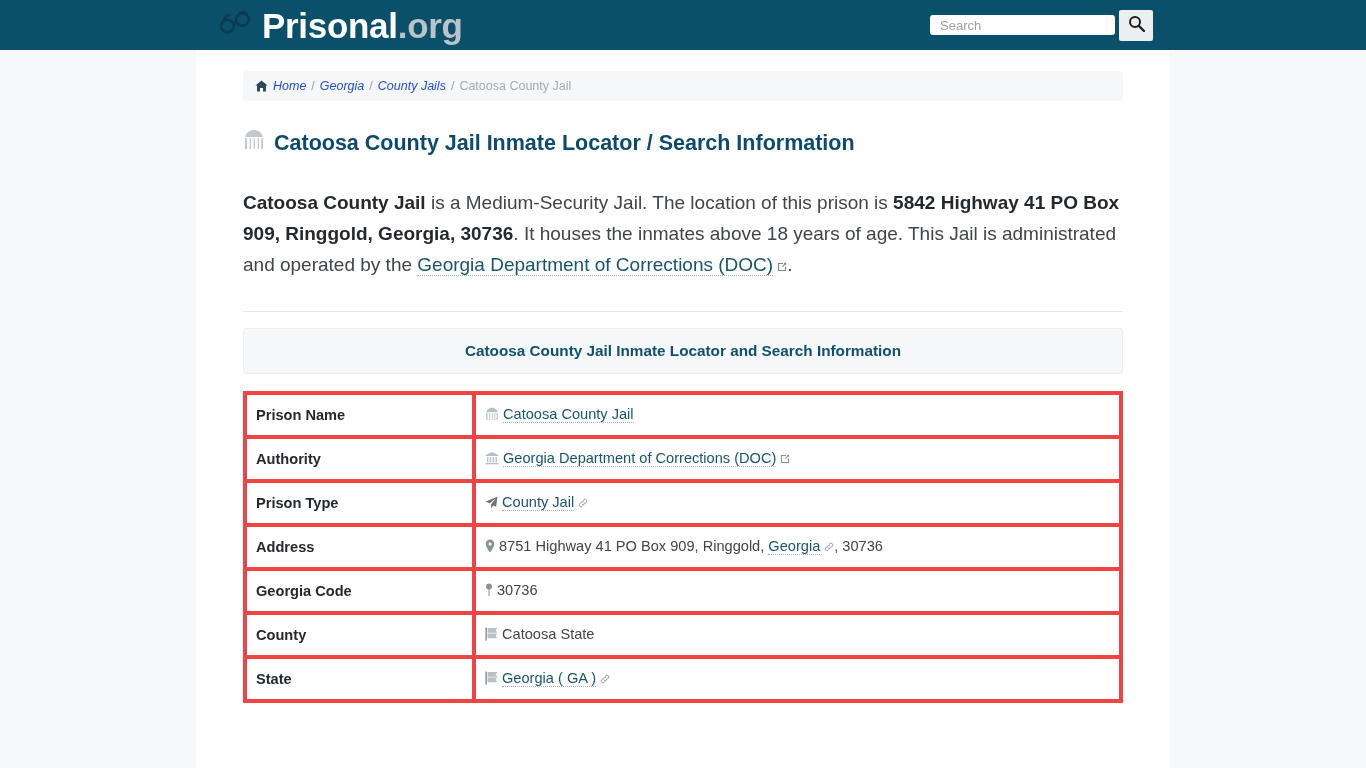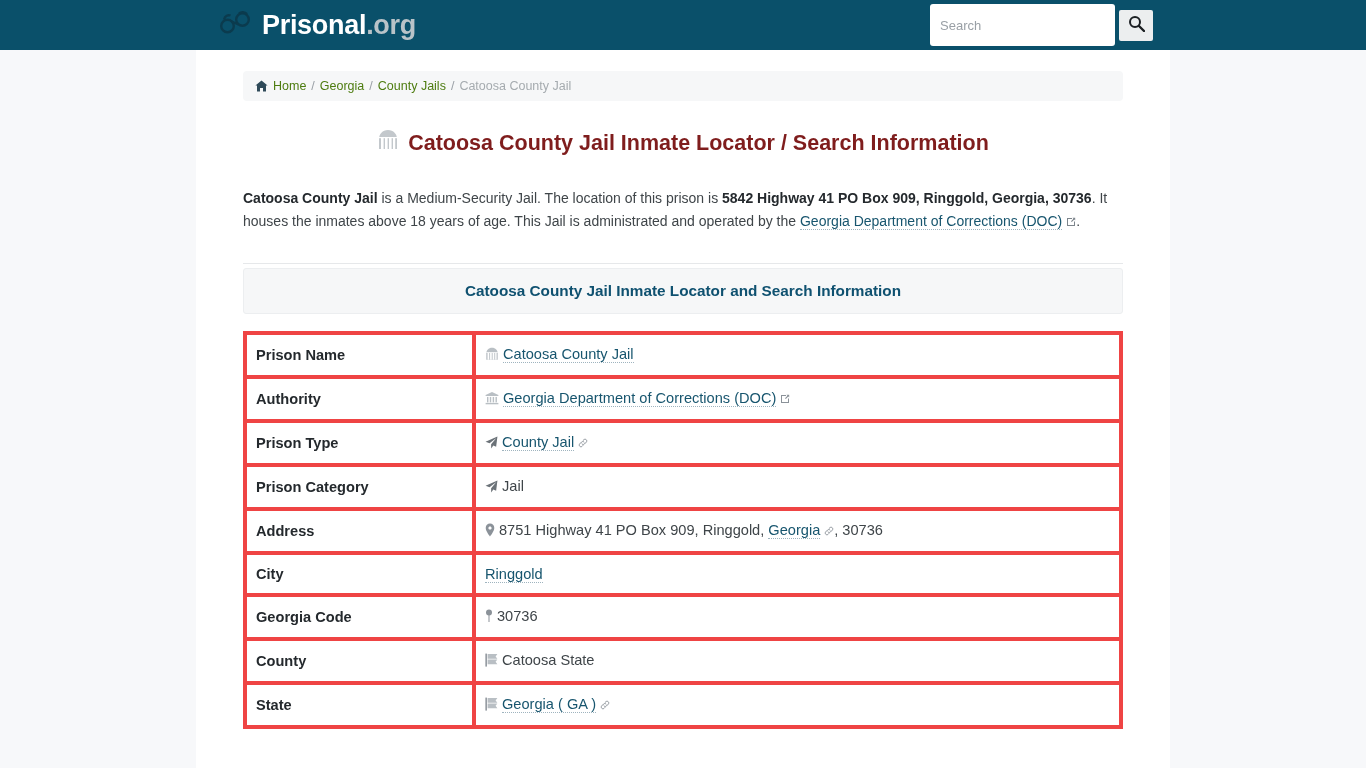--- a/index.html
+++ b/index.html
@@ -22,38 +22,38 @@
   #brand {
     position: absolute;
     left: 218px;
     display: flex;
     align-items: center;
     gap: 10px;
     text-decoration: none;
   }
   #brand .cuffs { display: block; }
   #brand .wordmark {
-    font-size: 27px;
+    font-size: 35px;
     font-weight: bold;
     letter-spacing: -0.3px;
     line-height: 1;
   }
   #brand .wordmark .main { color: #ffffff; }
   #brand .wordmark .tld { color: #b9c3c8; }
 
   #search-wrap {
     position: absolute;
     left: 930px;
     display: flex;
     align-items: center;
     gap: 4px;
   }
   #search-input {
     width: 185px;
-    height: 42px;
+    height: 20px;
     border: none;
     border-radius: 3px;
     padding: 0 10px;
     font-size: 13px;
     color: #495057;
     background: #fff;
     outline: none;
   }
   #search-input::placeholder { color: #9aa0a6; }
   #search-button {
@@ -91,44 +91,44 @@
     padding: 8px 12px;
     font-size: 12.5px;
     color: #9aa0a6;
     display: flex;
     align-items: center;
     gap: 0;
     white-space: nowrap;
   }
   #breadcrumb .home-icon { margin-right: 5px; display: inline-flex; vertical-align: -1px; }
   #breadcrumb a {
-    color: #4d7c0f;
+    color: #1d4ed8;
     text-decoration: none;
+    font-style: italic;
   }
   #breadcrumb .sep { color: #9aa0a6; padding: 0 5px; }
   #breadcrumb .current { color: #a5abaf; }
 
   
   #page-title {
     margin: 28px 0 0 0;
     text-align: center;
     font-size: 21.5px;
     font-weight: bold;
-    color: #7f1d1d;
-    display: flex;
-    align-items: center;
-    justify-content: center;
+    color: #0c4a6e;
+    display: flex;
+    align-items: center;
     gap: 9px;
     line-height: 1.2;
   }
 
   
   #intro {
     margin: 29px 0 4px 0;
-    font-size: 14px;
+    font-size: 19px;
     line-height: 1.65;
     color: #3f4549;
     text-align: left;
   }
   #intro b { color: #24292d; font-weight: bold; }
   .dotlink {
     color: #17556e;
     text-decoration: none;
     border-bottom: 1px dotted #9fb4bf;
   }
@@ -137,21 +137,21 @@
     border: none;
     border-top: 1px solid #e6e8ea;
     margin: 29px 0 0 0;
   }
 
   
   #table-caption {
     background: #f6f7f8;
     border: 1px solid #eceef0;
     border-radius: 3px;
-    margin-top: 4px;
+    margin-top: 16px;
     padding: 13px 10px;
     text-align: center;
     font-size: 15.3px;
     font-weight: bold;
     color: #0f5170;
   }
   #info-table {
     width: 100%;
     border-collapse: collapse;
     margin-top: 17px;
@@ -292,41 +292,31 @@
         <tr>
           <td class="key">Prison Type</td>
           <td class="val"><span class="ico"><svg width="13" height="13" viewBox="0 0 14 14">
                   <path d="M13.4 0.6 L0.6 6.1 L4.9 7.9 L12.2 2.2 L6.6 8.9 L6.6 13.4 L9 10.2 L12 11.5 Z" fill="#6b7278"></path>
                 </svg></span><a class="dotlink" href="#">County Jail</a><span class="link-ico"><svg width="10" height="10" viewBox="0 0 12 12">
                   <path d="M4.8 7.2 C5.6 8 6.9 8 7.7 7.2 L9.9 5 C10.7 4.2 10.7 2.9 9.9 2.1 C9.1 1.3 7.8 1.3 7 2.1 L6.2 2.9" fill="none" stroke="#8b9299" stroke-width="1.2" stroke-linecap="round"></path>
                   <path d="M7.2 4.8 C6.4 4 5.1 4 4.3 4.8 L2.1 7 C1.3 7.8 1.3 9.1 2.1 9.9 C2.9 10.7 4.2 10.7 5 9.9 L5.8 9.1" fill="none" stroke="#8b9299" stroke-width="1.2" stroke-linecap="round"></path>
                 </svg></span></td>
         </tr>
 
-        <tr>
-          <td class="key">Prison Category</td>
-          <td class="val"><span class="ico"><svg width="13" height="13" viewBox="0 0 14 14">
-                  <path d="M13.4 0.6 L0.6 6.1 L4.9 7.9 L12.2 2.2 L6.6 8.9 L6.6 13.4 L9 10.2 L12 11.5 Z" fill="#6b7278"></path>
-                </svg></span><span>Jail</span></td>
-        </tr>
 
         <tr>
           <td class="key">Address</td>
           <td class="val"><span class="ico"><svg width="10" height="14" viewBox="0 0 10 14">
                   <path d="M5 0.6 C2.6 0.6 0.7 2.5 0.7 4.9 C0.7 8.1 5 13.4 5 13.4 C5 13.4 9.3 8.1 9.3 4.9 C9.3 2.5 7.4 0.6 5 0.6 Z M5 6.6 C4.1 6.6 3.4 5.9 3.4 5 C3.4 4.1 4.1 3.4 5 3.4 C5.9 3.4 6.6 4.1 6.6 5 C6.6 5.9 5.9 6.6 5 6.6 Z" fill="#8b9299"></path>
                 </svg></span><span>8751 Highway 41 PO Box 909, Ringgold, </span><a class="dotlink" href="#">Georgia</a><span class="link-ico"><svg width="10" height="10" viewBox="0 0 12 12">
                   <path d="M4.8 7.2 C5.6 8 6.9 8 7.7 7.2 L9.9 5 C10.7 4.2 10.7 2.9 9.9 2.1 C9.1 1.3 7.8 1.3 7 2.1 L6.2 2.9" fill="none" stroke="#8b9299" stroke-width="1.2" stroke-linecap="round"></path>
                   <path d="M7.2 4.8 C6.4 4 5.1 4 4.3 4.8 L2.1 7 C1.3 7.8 1.3 9.1 2.1 9.9 C2.9 10.7 4.2 10.7 5 9.9 L5.8 9.1" fill="none" stroke="#8b9299" stroke-width="1.2" stroke-linecap="round"></path>
                 </svg></span><span>, 30736</span></td>
         </tr>
 
-        <tr>
-          <td class="key">City</td>
-          <td class="val"><a class="dotlink" href="#">Ringgold</a></td>
-        </tr>
 
         <tr>
           <td class="key">Georgia Code</td>
           <td class="val"><span class="ico"><svg width="8" height="14" viewBox="0 0 8 14">
                   <circle cx="4" cy="3.6" r="3" fill="#8b9299"></circle>
                   <rect x="3.5" y="5.5" width="1" height="7.5" fill="#8b9299"></rect>
                 </svg></span><span>30736</span></td>
         </tr>
 
         <tr>

